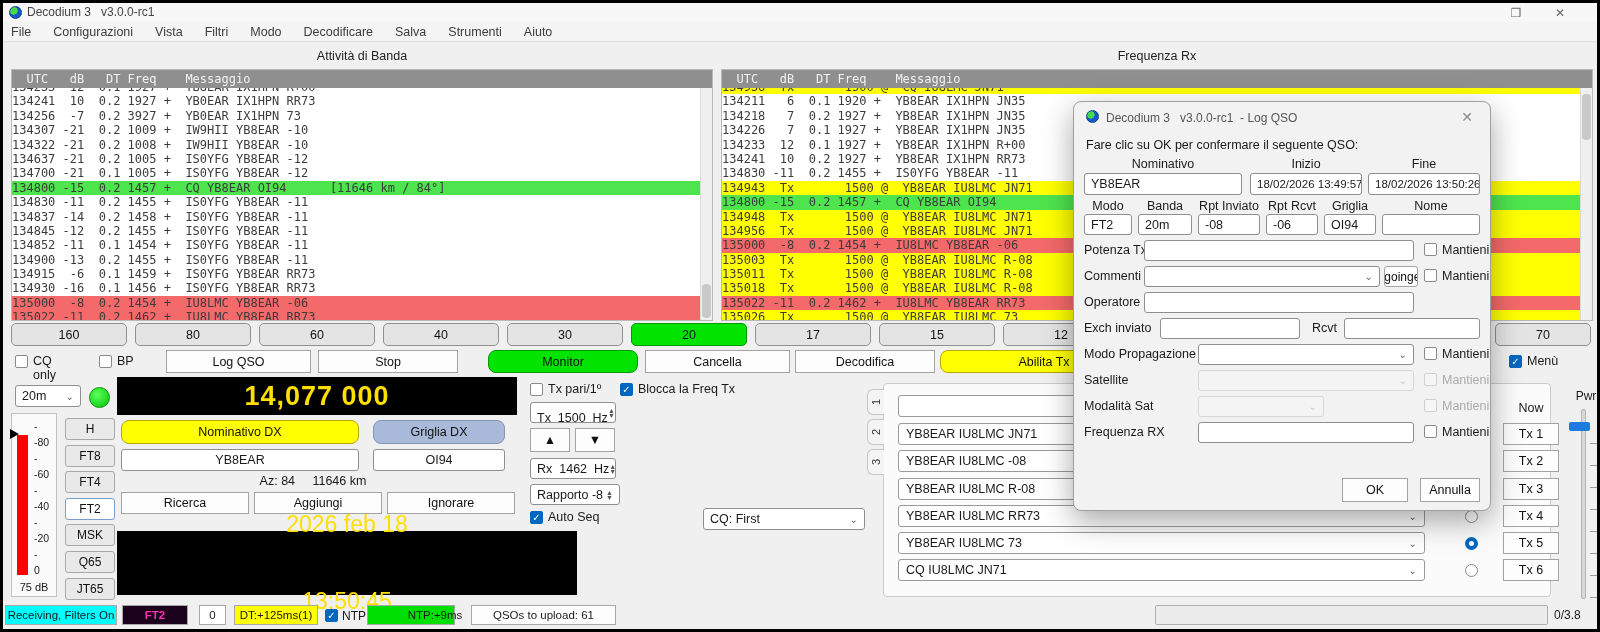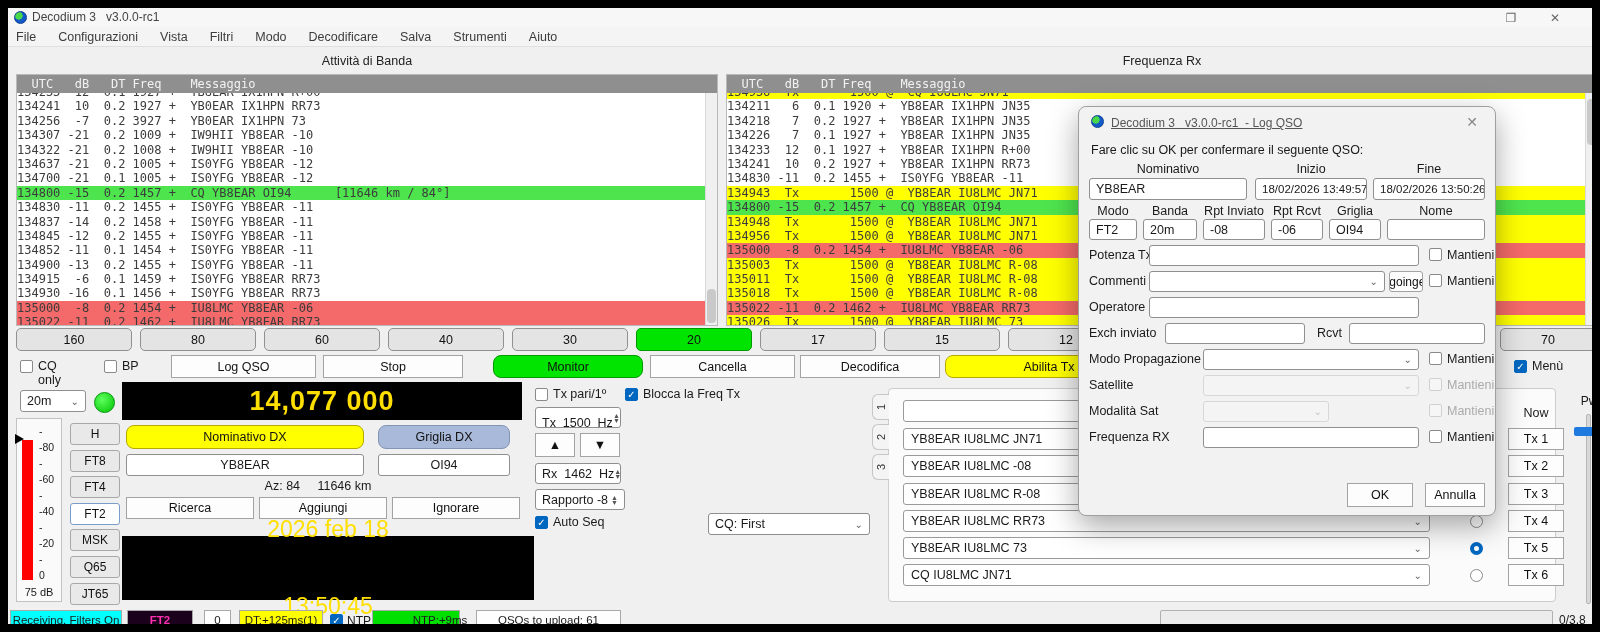--- a/index.html
+++ b/index.html
@@ -1,17 +1,17 @@
 <!DOCTYPE html>
 <html><head>
 <meta charset="utf-8">
 <style>
   html,body{margin:0;padding:0;background:#555;}
   #app{position:relative;width:1600px;height:632px;background:#f0f0f0;overflow:hidden;
-       box-sizing:border-box;border:8px solid #000000;
+       box-sizing:border-box;border:3px solid #000000;
        font-family:"Liberation Sans", sans-serif;color:#1a1a1a;}
   .abs{position:absolute;box-sizing:border-box;}
   
   .titlebar{left:0;top:0;right:0;height:19px;background:#f7f7f7;font-size:12px;color:#444;}
   .title-text{left:24px;top:2px;white-space:pre;}
   .win-ctl{top:1px;width:30px;height:17px;display:flex;align-items:center;justify-content:center;color:#666;font-size:12px;}
   .app-icon{left:6px;top:3px;width:13px;height:13px;border-radius:50%;
       background:radial-gradient(circle at 35% 35%, #49d849 0 35%, #1459c8 40% 100%);border:1px solid #0b3e8f;}
   .menubar{left:0;top:19px;right:0;height:20px;background:#f4f4f4;border-bottom:1px solid #e0e0e0;
       display:flex;align-items:center;gap:22px;padding-left:8px;font-size:12.5px;color:#3c3c3c;}
@@ -243,21 +243,21 @@
   <div class="abs btn yellow" style="left:118px;top:417px;width:238px;height:24px;">Nominativo DX</div>
   <div class="abs btn" style="left:370px;top:417px;width:132px;height:24px;background:#a9b9d9;border-radius:8px;border-color:#8494b4;">Griglia DX</div>
   <div class="abs field" style="left:118px;top:446px;width:238px;height:22px;justify-content:center;">YB8EAR</div>
   <div class="abs field" style="left:370px;top:446px;width:132px;height:22px;justify-content:center;">OI94</div>
   <div class="abs" style="left:118px;top:471px;width:384px;text-align:center;font-size:12.5px;">
     <span>Az: 84</span>&nbsp;&nbsp;&nbsp;&nbsp;&nbsp;<span>11646 km</span>
   </div>
   <div class="abs btn" style="left:118px;top:489px;width:128px;height:22px;">Ricerca</div>
   <div class="abs btn" style="left:251px;top:489px;width:128px;height:22px;">Aggiungi</div>
   <div class="abs btn" style="left:384px;top:489px;width:128px;height:22px;">Ignorare</div>
-  <div class="abs lcd" style="left:114px;top:528px;width:412px;height:64px;gap:48px;">
+  <div class="abs lcd" style="left:114px;top:528px;width:460px;height:64px;gap:48px;">
     <div class="clock-line">2026 feb 18</div>
     <div class="clock-line">13:50:45</div>
   </div>
 
   <div class="abs" style="left:527px;top:380px;">
       <span class="cb abs" style="left:0;top:0;"></span>
       <span class="cblab abs" style="left:18px;top:-1px;white-space:nowrap;">Tx pari/1º</span>
     </div>
   <div class="abs" style="left:617px;top:380px;">
       <span class="cb on abs" style="left:0;top:0;"></span>
@@ -375,21 +375,21 @@
       <span class="cb on abs" style="left:0;top:0;"></span>
       <span class="cblab abs small" style="left:17px;top:0;">NTP</span>
     </div>
   <div class="abs stbox" style="left:364px;top:602px;width:88px;height:20px;background:#00e000;padding-left:48px;">NTP:+9ms</div>
   <div class="abs stbox" style="left:468px;top:602px;width:145px;height:20px;background:#fdfdfd;">QSOs to upload: 61</div>
   <div class="abs progress" style="left:1152px;top:602px;width:393px;height:20px;"></div>
   <div class="abs small" style="left:1551px;top:605px;">0/3.8</div>
 
   <div class="abs dialog" style="left:1070px;top:98px;width:418px;height:410px;">
     <div class="abs app-icon" style="left:12px;top:8px;"></div>
-    <div class="abs dlg-title" style="left:32px;top:9px;text-decoration:underline;">Decodium 3   v3.0.0-rc1  - Log QSO</div>
+    <div class="abs dlg-title" style="left:32px;top:9px;">Decodium 3   v3.0.0-rc1  - Log QSO</div>
     <div class="abs dlg-close" style="right:10px;top:6px;width:26px;height:18px;">✕</div>
     <div class="abs dlg-label" style="left:12px;top:36px;">Fare clic su OK per confermare il seguente QSO:</div>
 
     <div class="abs dlg-label c" style="left:10px;top:55px;width:158px;">Nominativo</div>
     <div class="abs dlg-label c" style="left:176px;top:55px;width:112px;">Inizio</div>
     <div class="abs dlg-label c" style="left:294px;top:55px;width:112px;">Fine</div>
     <div class="abs field" style="left:10px;top:71px;width:158px;height:22px;">YB8EAR</div>
     <div class="abs field" style="left:176px;top:71px;width:112px;height:22px;padding-right:2px;font-size:11.5px;">
         <span>18/02/2026 13:49:57</span>
       </div>

